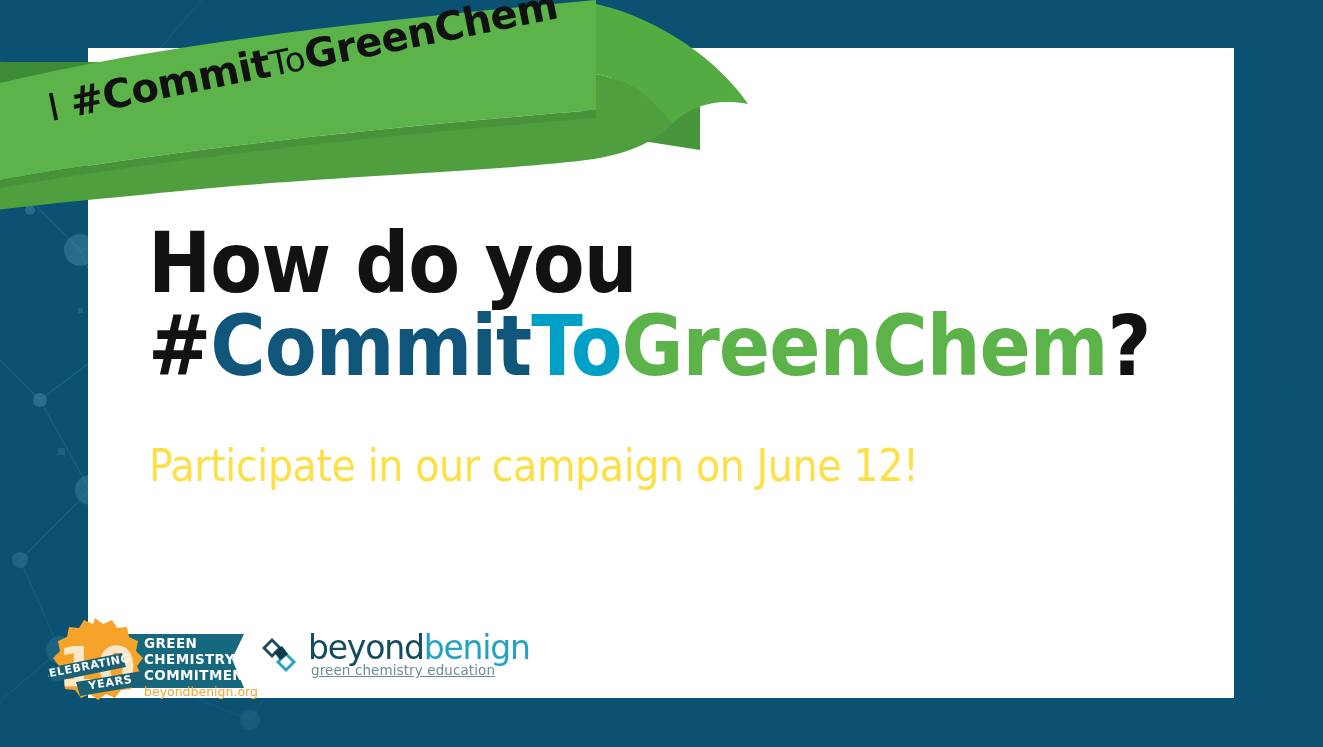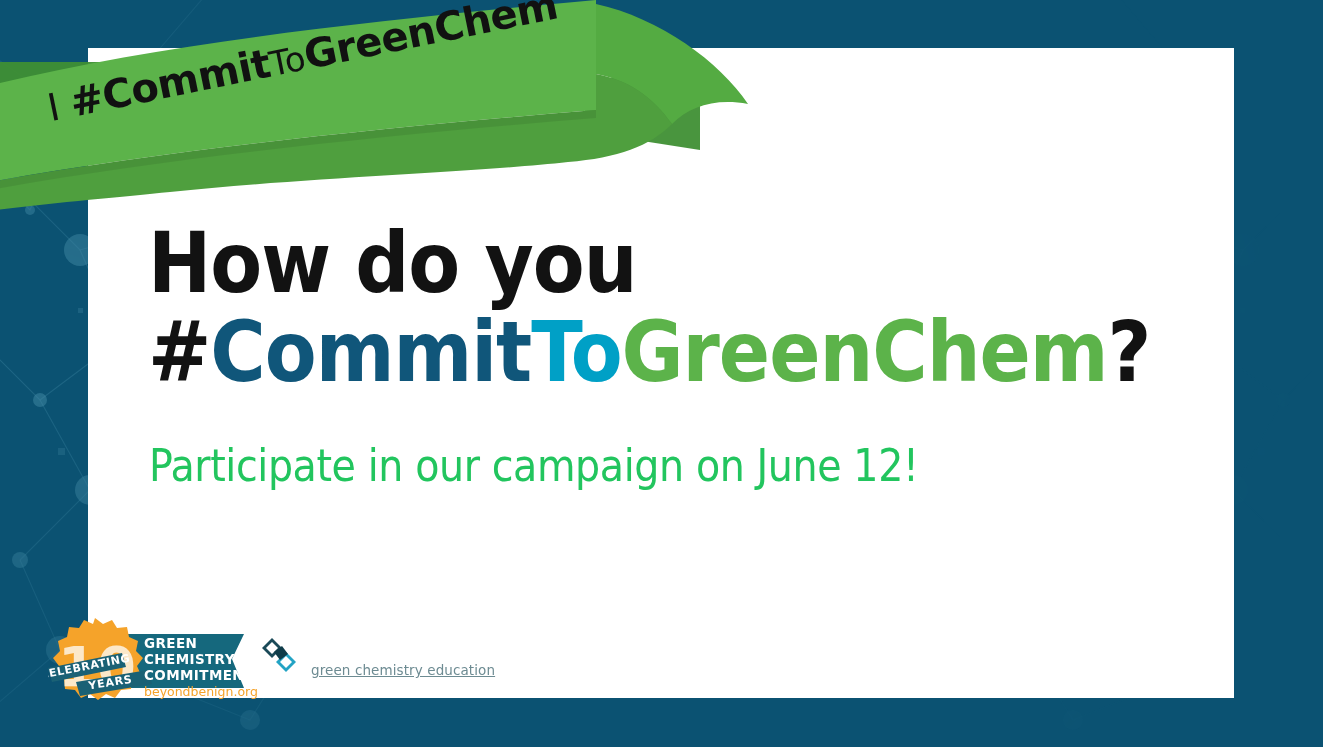--- a/index.html
+++ b/index.html
@@ -74,35 +74,35 @@
   }
   .h-line {
     font-family: "DejaVu Sans Condensed", "DejaVu Sans", sans-serif;
     font-weight: 700;
     font-size: 84px;
     line-height: 0.99;
     letter-spacing: -1px;
     color: #121212;
     white-space: nowrap;
   }
-  .h-line.second { margin-top: 6px; }
+  .h-line.second { }
   .c-black  { color: #121212; }
   .c-blue   { color: #10567a; }
   .c-cyan   { color: #00a0c6; }
   .c-green  { color: #5cb34a; }
 
   .subtitle {
     position: absolute;
     left: 149px;
     top: 442px;
     font-family: "DejaVu Sans Condensed", "DejaVu Sans", sans-serif;
     font-weight: 400;
     font-size: 44px;
     line-height: 1.1;
-    color: #22c55e;
+    color: #fde047;
     letter-spacing: -0.4px;
     white-space: nowrap;
   }
 
   
   .footer {
     position: absolute;
     left: 48px;
     top: 612px;
     width: 470px;
@@ -317,17 +317,20 @@
     <div class="bb-logo">
       <svg width="48" height="50" viewBox="0 0 48 50" aria-hidden="true" style="position:absolute;left:0;top:2px;">
         <g fill="none" stroke-linejoin="miter">
           <path d="M6 16 L16 6 L26 16 L16 26 Z" fill="#1b4a58"></path>
           <path d="M10 16 L16 10 L22 16 L16 22 Z" fill="#ffffff"></path>
           <path d="M20 30 L30 20 L40 30 L30 40 Z" fill="#23a3c4"></path>
           <path d="M24 30 L30 24 L36 30 L30 36 Z" fill="#ffffff"></path>
           <path d="M18 20 L26 14 L32 22 L24 28 Z" fill="#0f3c49"></path>
         </g>
       </svg>
+      <div class="bb-wordmark">
+        <span class="bb-a">beyond</span><span class="bb-b">benign</span>
+      </div>
       <div class="bb-tag">green chemistry education</div>
     </div>
   </div>
 
 </div>
 
 </body></html>

